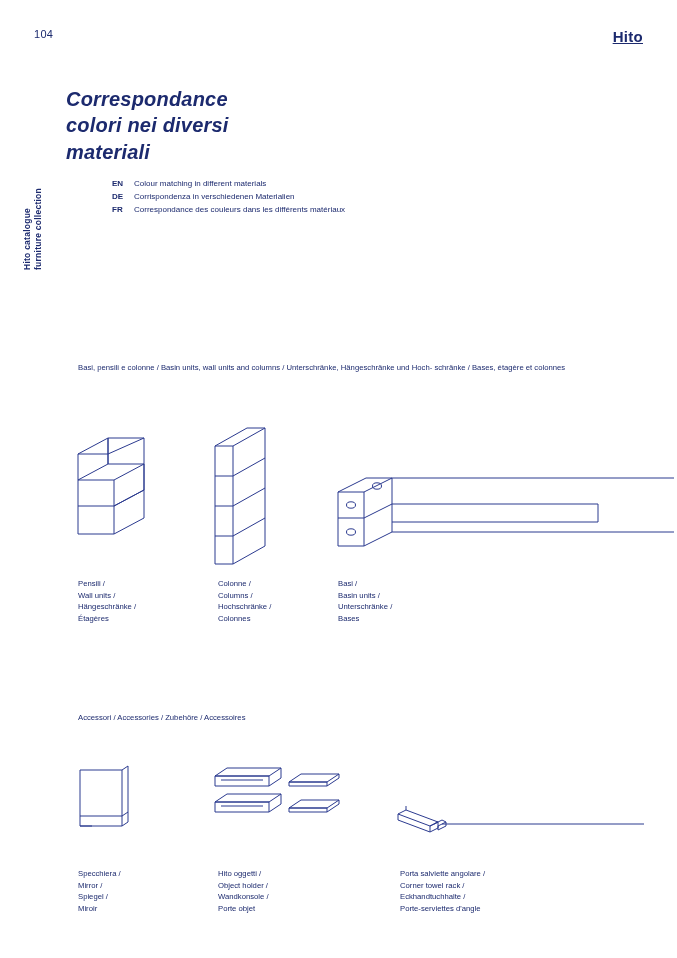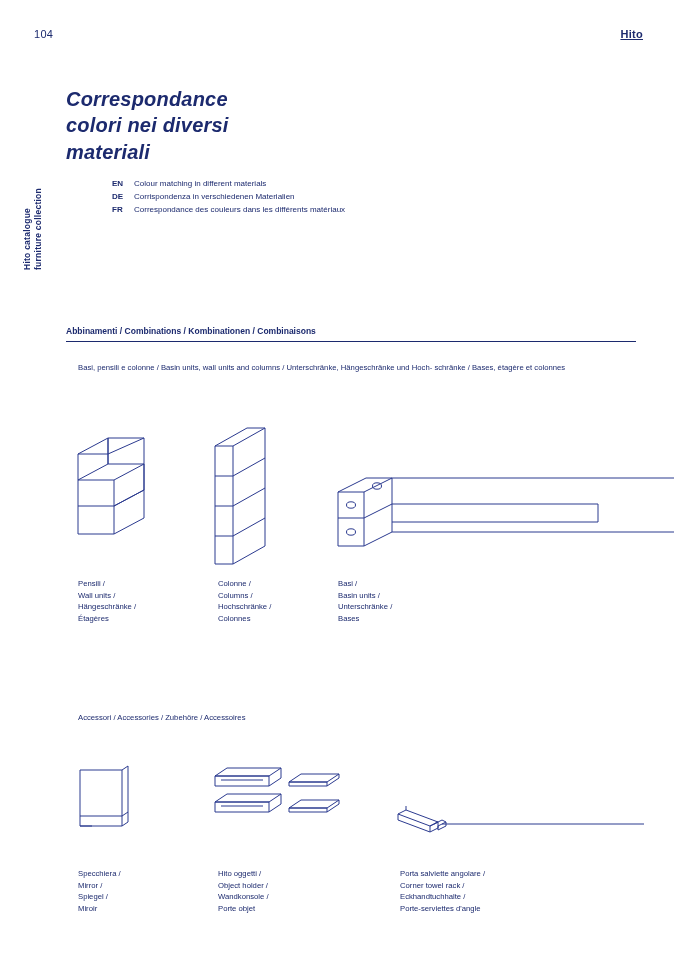--- a/index.html
+++ b/index.html
@@ -24,21 +24,21 @@
     position: absolute;
     left: 34px; top: 28px;
     font-size: 11px;
     font-weight: normal;
     letter-spacing: 0.3px;
     color: #1c2a6e;
   }
   .brand {
     position: absolute;
     right: 34px; top: 28px;
-    font-size: 11px;
+    font-size: 15px;
     font-weight: bold;
     letter-spacing: 0.3px;
     color: #1c2a6e;
     text-decoration: underline;
   }
   
   .side-tab {
     position: absolute;
     left: 22px;
     top: 250px;
@@ -138,24 +138,20 @@
       <span class="lang">EN</span><span>Colour matching in different materials</span>
     </div>
     <div class="row">
       <span class="lang">DE</span><span>Corrispondenza in verschiedenen Materialien</span>
     </div>
     <div class="row">
       <span class="lang">FR</span><span>Correspondance des couleurs dans les différents matériaux</span>
     </div>
   </div>
 
-  <div class="section-head" id="sec1">
-    <span>Abbinamenti / Combinations / Kombinationen / Combinaisons</span>
-    <div class="rule"></div>
-  </div>
 
   <div class="group-caption" id="cap1">Basi, pensili e colonne / Basin units, wall units and columns / Unterschränke, Hängeschränke und Hoch-
 schränke / Bases, étagère et colonnes</div>
 
   <div class="art" style="left:66px; top:418px;">
     <svg width="130" height="150" viewBox="0 0 130 150" fill="none" stroke="#2b3a8f" stroke-width="1">
       <path d="M12 62 L42 46 L78 46 L78 72 L48 88 L12 88 Z"></path>
       <path d="M12 62 L48 62 L48 88"></path>
       <path d="M48 62 L78 46"></path>
       <path d="M48 88 L48 116 L12 116 L12 88"></path>

